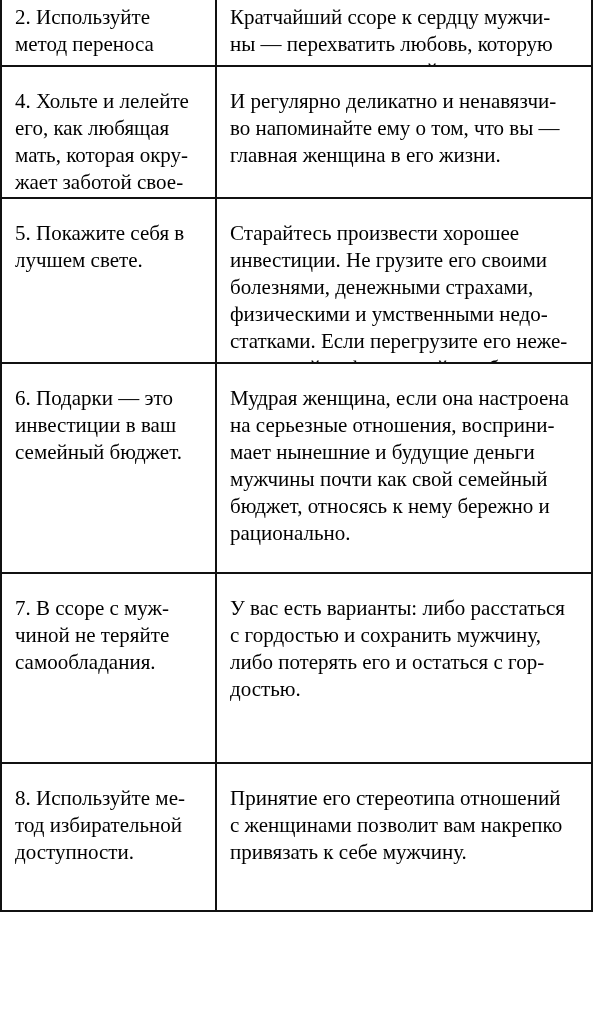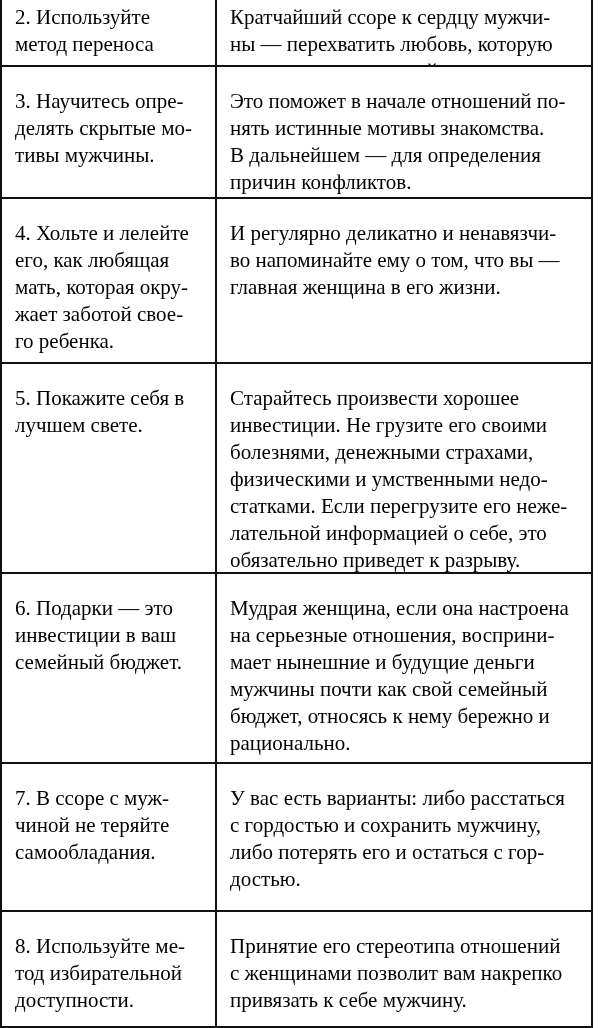--- a/index.html
+++ b/index.html
@@ -60,29 +60,20 @@
 <div class="book-table">
   <div class="row">
     <div class="cell left">2. Используйте
 метод переноса
 чувств.</div>
     <div class="cell right">Кратчайший ссоре к сердцу мужчи-
 ны — перехватить любовь, которую
 он испытывал к другой женщине.</div>
   </div>
   <div class="row">
-    <div class="cell left">3. Научитесь опре-
-делять скрытые мо-
-тивы мужчины.</div>
-    <div class="cell right">Это поможет в начале отношений по-
-нять истинные мотивы знакомства.
-В дальнейшем — для определения
-причин конфликтов.</div>
-  </div>
-  <div class="row">
     <div class="cell left">4. Хольте и лелейте
 его, как любящая
 мать, которая окру-
 жает заботой свое-
 го ребенка.</div>
     <div class="cell right">И регулярно деликатно и ненавязчи-
 во напоминайте ему о том, что вы —
 главная женщина в его жизни.</div>
   </div>
   <div class="row">

